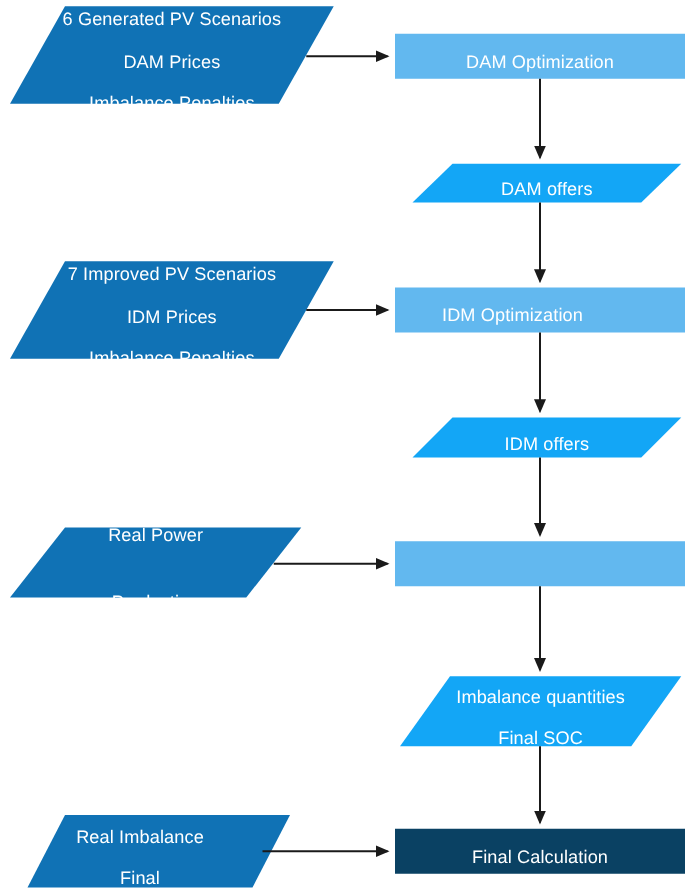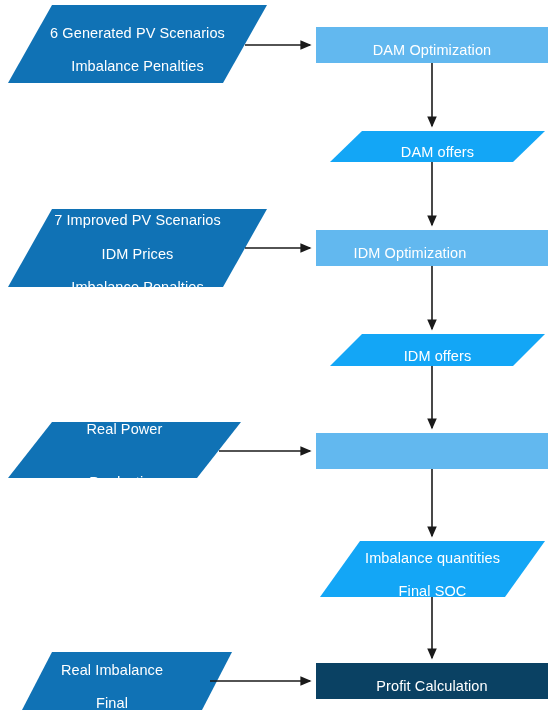--- a/index.html
+++ b/index.html
@@ -94,20 +94,21 @@
 
     <line x1="432" y1="469" x2="432" y2="536" stroke="#1A1A1A" stroke-width="1.6" marker-end="url(#arrowhead)"></line>
 
     <line x1="432" y1="597" x2="432" y2="658" stroke="#1A1A1A" stroke-width="1.6" marker-end="url(#arrowhead)"></line>
 
     <line x1="210" y1="681" x2="310" y2="681" stroke="#1A1A1A" stroke-width="1.6" marker-end="url(#arrowhead)"></line>
   </svg>
 
   <div class="node-label" style="left:30px; top:5px; width:215px; height:78px;">
     <span class="line">6 Generated PV Scenarios</span>
+    <span class="line">DAM Prices</span>
     <span class="line">Imbalance Penalties</span>
   </div>
 
   <div class="node-label" style="left:316px; top:27px; width:232px; height:36px;">
     <span class="line">DAM Optimization</span>
   </div>
 
   <div class="node-label" style="left:330px; top:131px; width:215px; height:31px;">
     <span class="line">DAM offers</span>
   </div>
@@ -136,16 +137,16 @@
     <span class="line">Imbalance quantities</span>
     <span class="line">Final SOC</span>
   </div>
 
   <div class="node-label" style="left:22px; top:652px; width:180px; height:58px;">
     <span class="line">Real Imbalance</span>
     <span class="line">Final</span>
   </div>
 
   <div class="node-label" style="left:316px; top:663px; width:232px; height:36px;">
-    <span class="line">Profit Calculation</span>
+    <span class="line">Final Calculation</span>
   </div>
 
 </div>
 
 </body></html>

